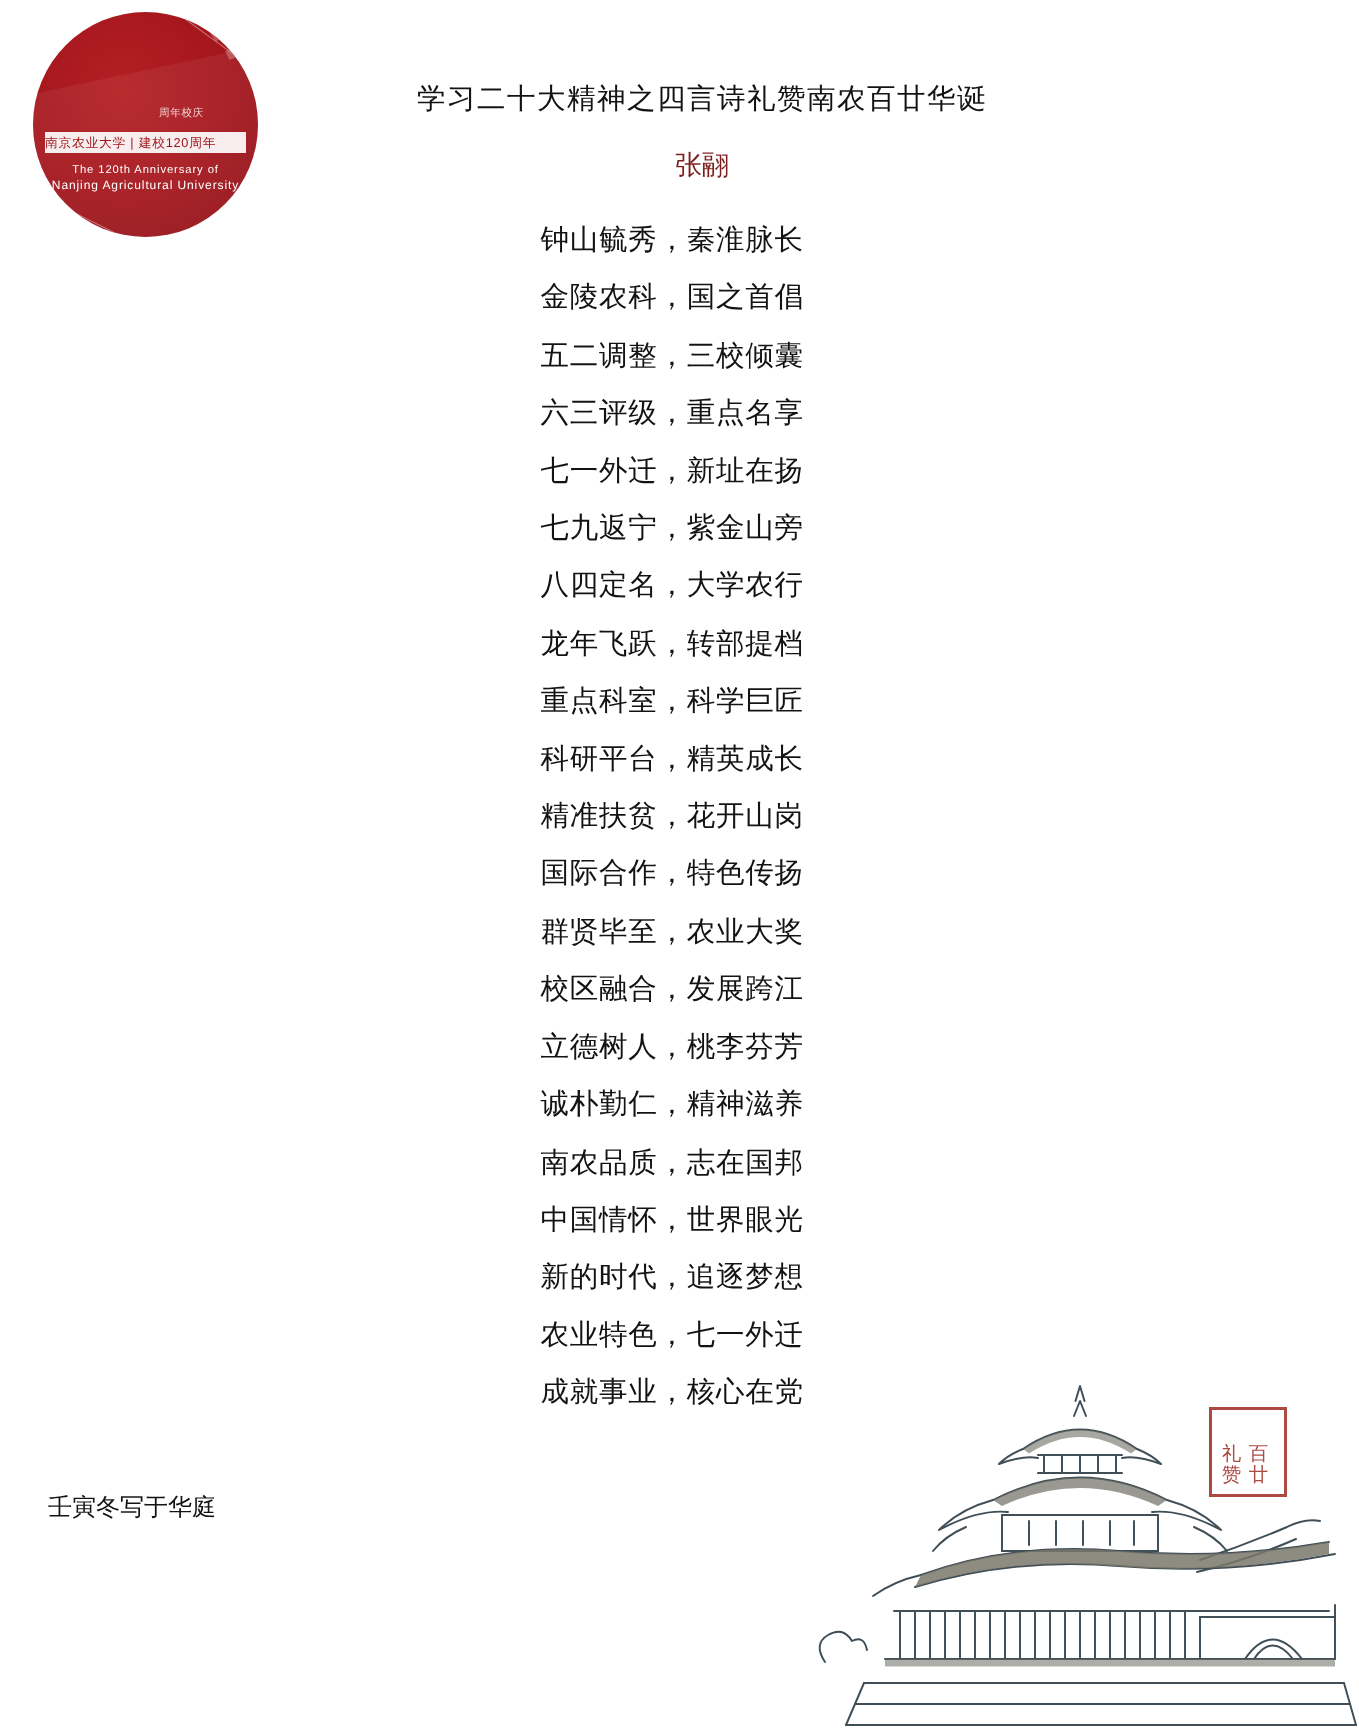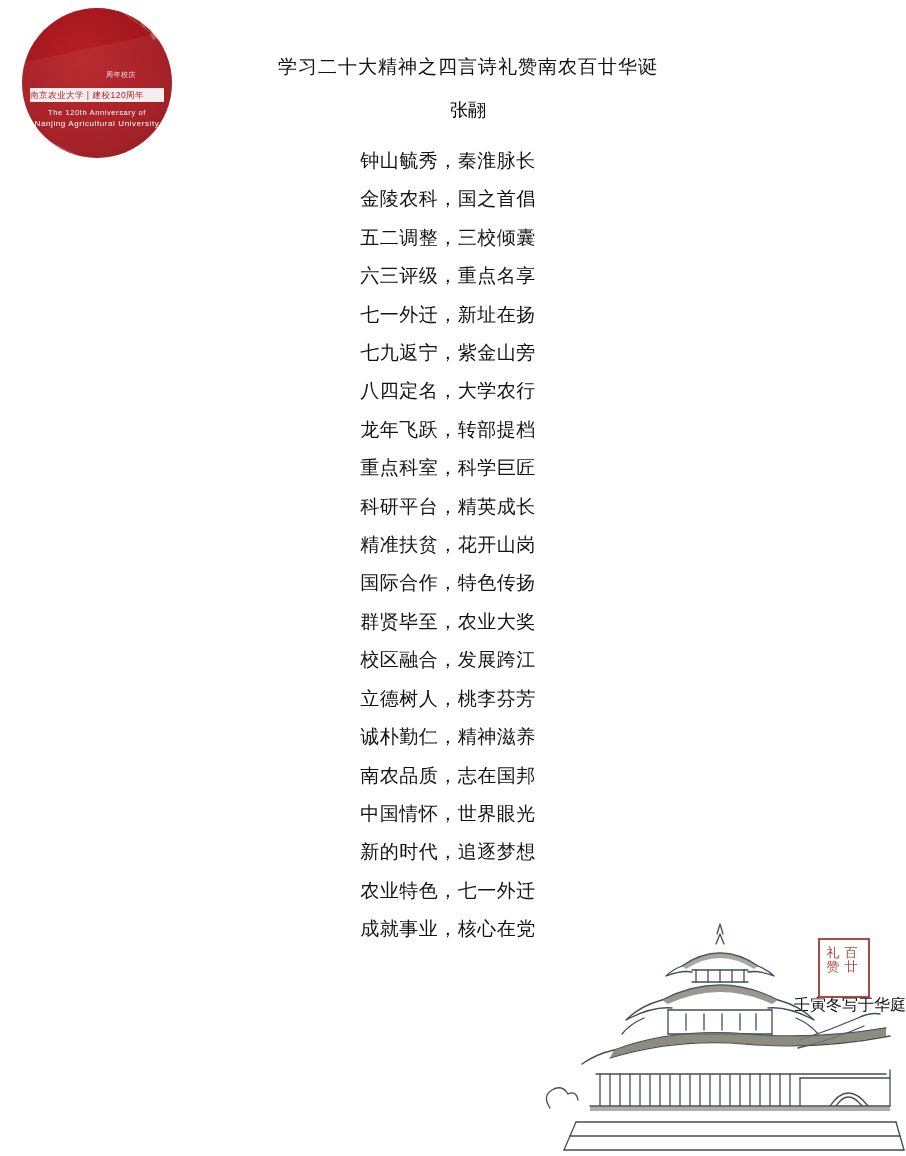--- a/index.html
+++ b/index.html
@@ -116,21 +116,21 @@
     padding-left: 30px;
     box-sizing: border-box;
   }
   .doc-author {
     position: absolute;
     left: 0;
     top: 98px;
     width: 906px;
     text-align: center;
     font-size: 18px;
-    color: #000000;
+    color: #7f1d1d;
     padding-left: 30px;
     box-sizing: border-box;
   }
 
   
   .poem {
     position: absolute;
     left: 0;
     top: 142px;
     width: 868px;
@@ -143,44 +143,43 @@
     line-height: 38.4px;
     color: #131313;
     letter-spacing: 0.5px;
     white-space: nowrap;
   }
   .poem-colophon {
     position: absolute;
     left: 0;
     top: 995px;
     width: 906px;
-    text-align: right;
+    text-align: left;
     font-size: 16px;
     color: #131313;
-    padding-left: 20px;
+    padding-left: 32px;
     box-sizing: border-box;
   }
 
   
   .seal {
     position: absolute;
     left: 806px;
     top: 938px;
     width: 52px;
     height: 60px;
     border: 2px solid #9c2b22;
     box-sizing: border-box;
     color: #9c2b22;
     font-size: 13px;
     line-height: 14px;
     font-family: "Liberation Serif", serif;
-    padding: 6px 4px;
+    padding: 22px 4px;
     letter-spacing: 0px;
     opacity: 0.85;
-    margin-left: 12px;
   }
   .seal-col {
     display: inline-block;
     vertical-align: top;
     width: 18px;
     text-align: center;
     word-break: break-all;
   }
 
   

